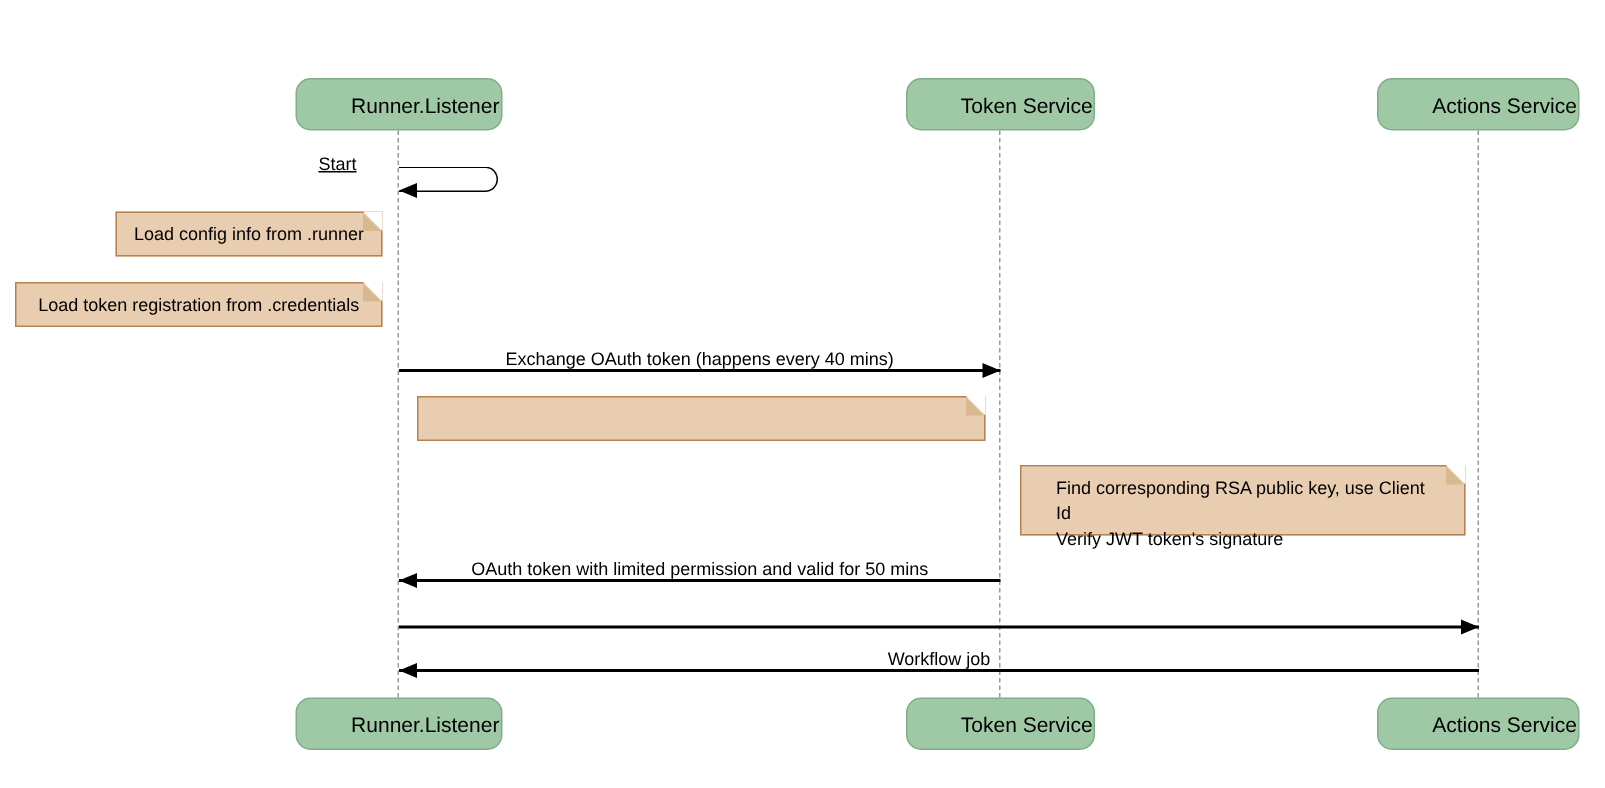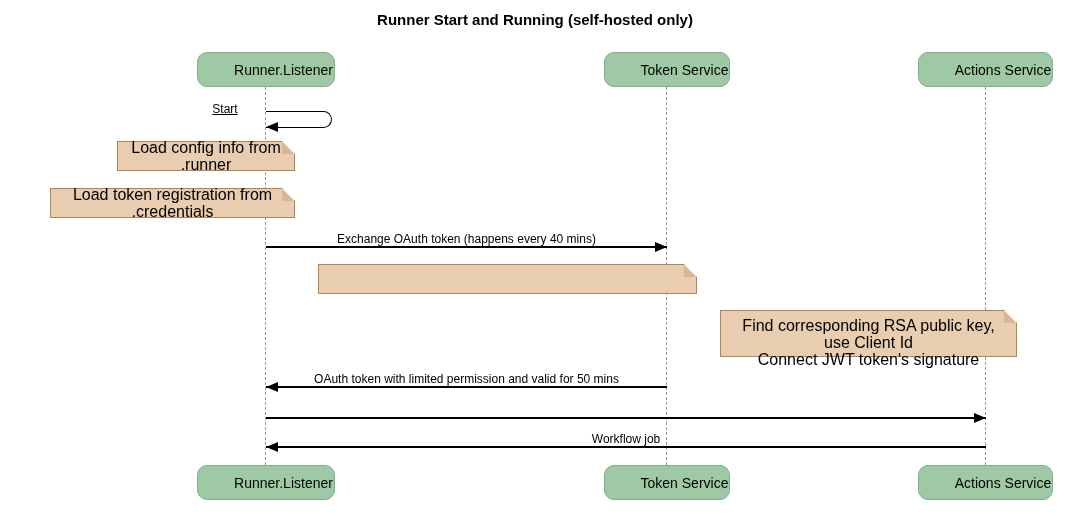--- a/index.html
+++ b/index.html
@@ -21,26 +21,25 @@
     border:1px solid var(--actor-border,#7FAE89);
     border-radius:10px;
     display:flex;align-items:center;justify-content:center;
     font-size:14px;
     padding-left:35px;
   }
   .note{
     position:absolute;box-sizing:border-box;
     background:var(--note-fill,#E8CDB0);
     border:1px solid var(--note-border,#B5834F);
-    font-size:16px;line-height:17px;
+    font-size:12px;line-height:17px;
     display:flex;align-items:center;justify-content:center;
     text-align:center;
-    margin-left:40px;
   }
-  .note.multiline{justify-content:flex-start;text-align:center;padding:6px 9px;align-items:flex-start;display:block;}
+  .note.multiline{justify-content:flex-start;text-align:left;padding:6px 23px;align-items:flex-start;display:block;}
   .note::before{ 
     content:"";position:absolute;top:-1px;right:-1px;width:0;height:0;
     border-top:13px solid var(--background,#fff);
     border-left:13px solid transparent;
   }
   .note::after{ 
     content:"";position:absolute;top:-1px;right:-1px;width:0;height:0;
     border-left:12px solid var(--note-fold,#D8B98F);
     border-top:12px solid transparent;
     transform:rotate(180deg);transform-origin:50% 50%;
@@ -73,21 +72,20 @@
     border:1.5px solid var(--arrow,#000);border-left:none;
     border-radius:0 10px 10px 0;
   }
   .start-label{text-align:center;text-decoration:underline;}
 </style>
 </head>
 <body>
 
 <div class="canvas">
 
-  <div class="title">Runner Start and Running (self-hosted only)</div>
 
   <div class="lifeline" style="left:265px"></div>
   <div class="lifeline" style="left:666px"></div>
   <div class="lifeline" style="left:985px"></div>
 
   <div class="actor" style="left:197px;top:52px;width:138px">
     <span>Runner.Listener</span>
   </div>
   <div class="actor" style="left:604px;top:52px;width:126px">
     <span>Token Service</span>
@@ -123,21 +121,21 @@
   <div class="msg-label" style="left:266px;top:233px;width:401px">Exchange OAuth token (happens every 40 mins)</div>
   <div class="msg-line" style="left:266px;top:246px;width:401px"></div>
   <div class="head-r" style="left:655px;top:242px"></div>
 
   <div class="note" style="left:278px;top:264px;width:379px;height:30px">
     <div class="fold"></div>
   </div>
 
   <div class="note multiline" style="left:680px;top:310px;width:297px;height:47px">
     <div>Find corresponding RSA public key, use Client Id</div>
-    <div>Connect JWT token's signature</div>
+    <div>Verify JWT token's signature</div>
     <div class="fold"></div>
   </div>
 
   <div class="msg-label" style="left:266px;top:373px;width:401px">OAuth token with limited permission and valid for 50 mins</div>
   <div class="msg-line" style="left:266px;top:386px;width:401px"></div>
   <div class="head-l" style="left:266px;top:382px"></div>
 
   <div class="msg-line" style="left:266px;top:417px;width:720px"></div>
   <div class="head-r" style="left:974px;top:413px"></div>
 

